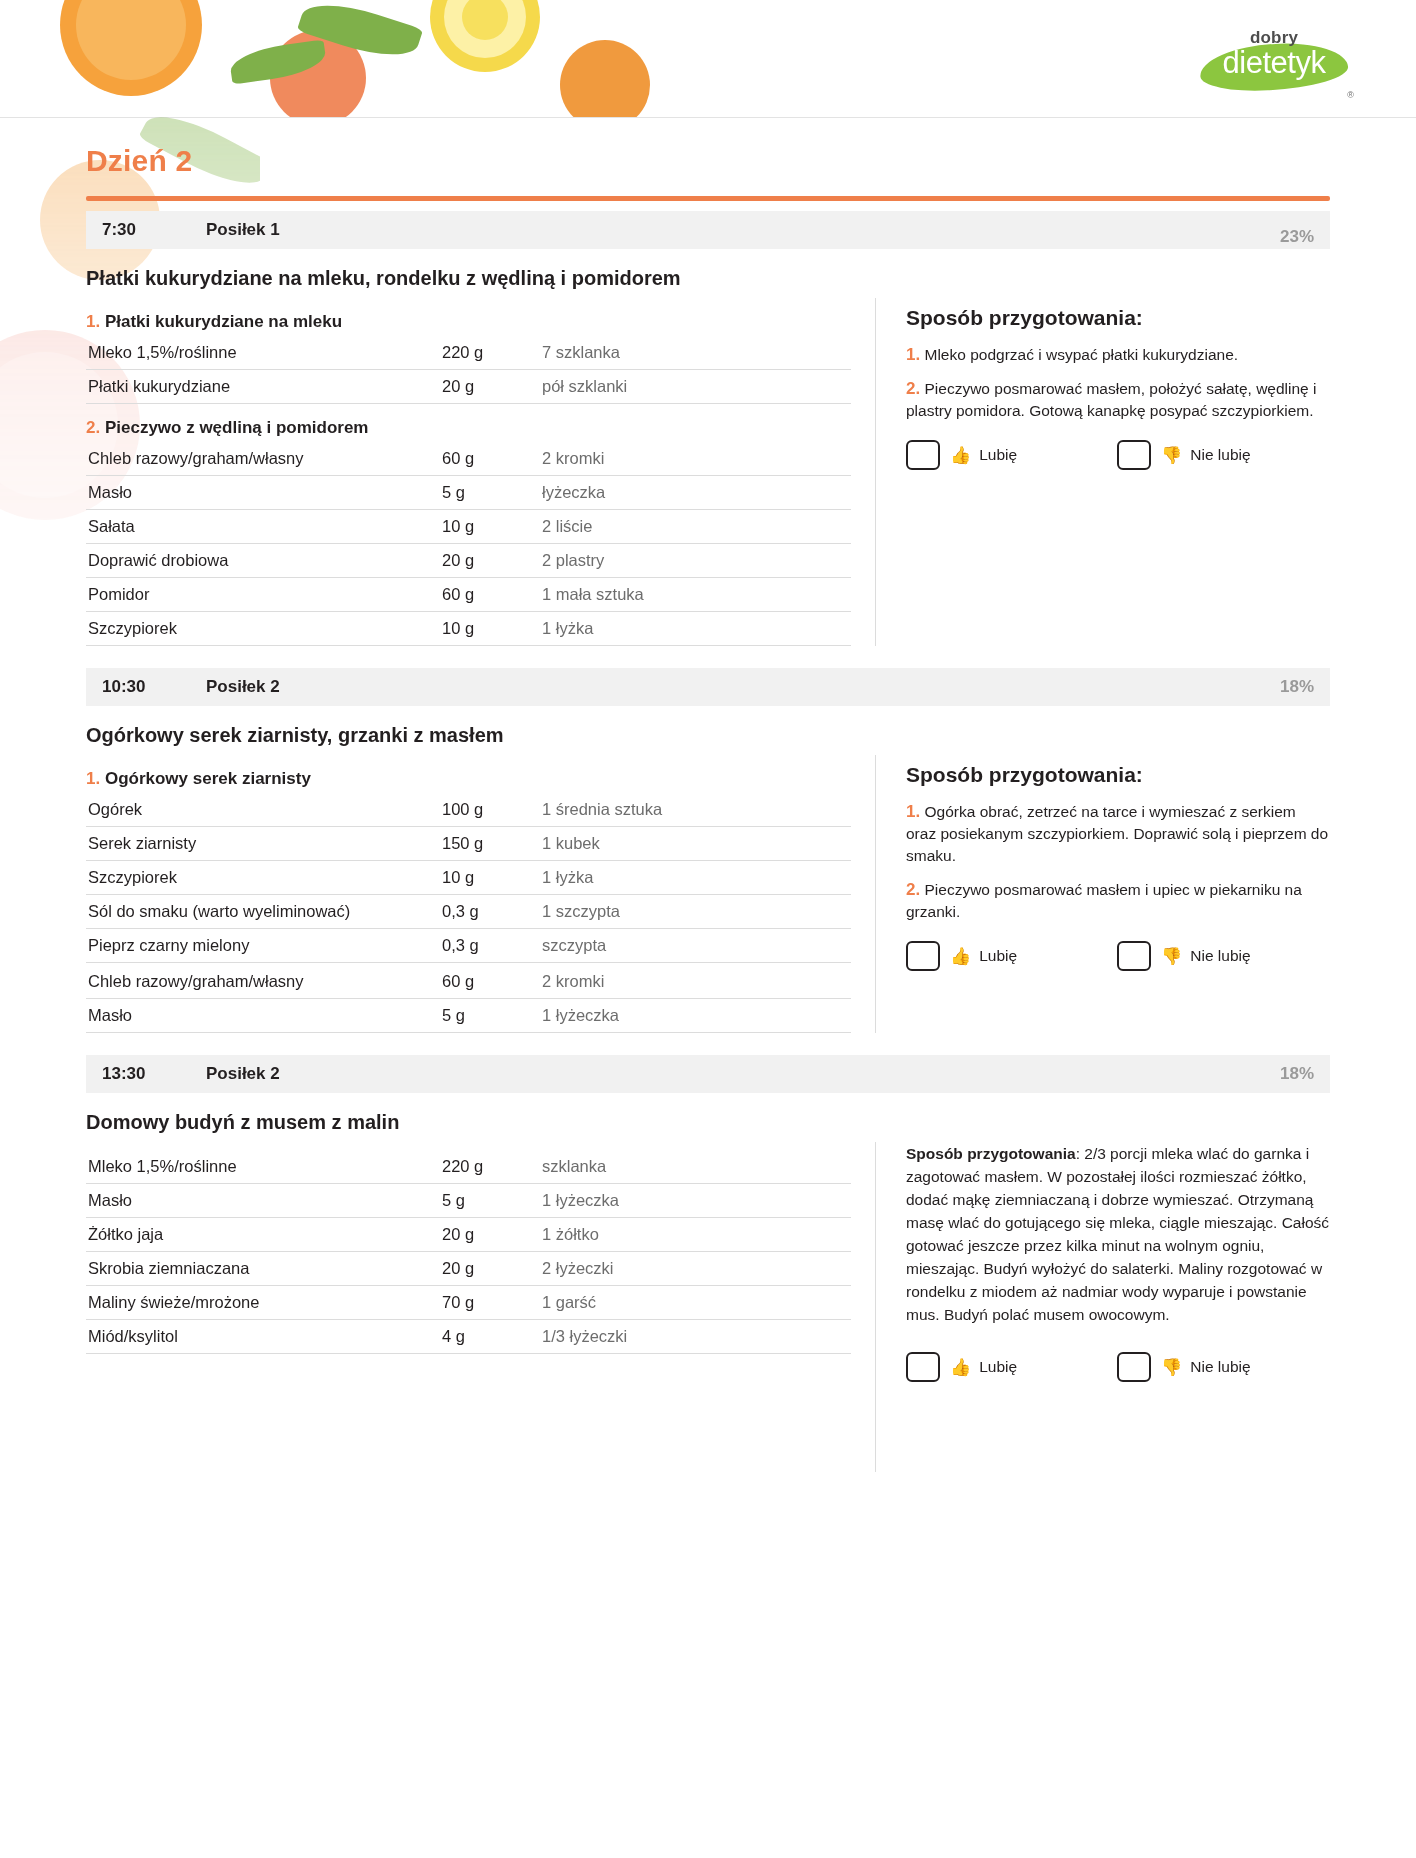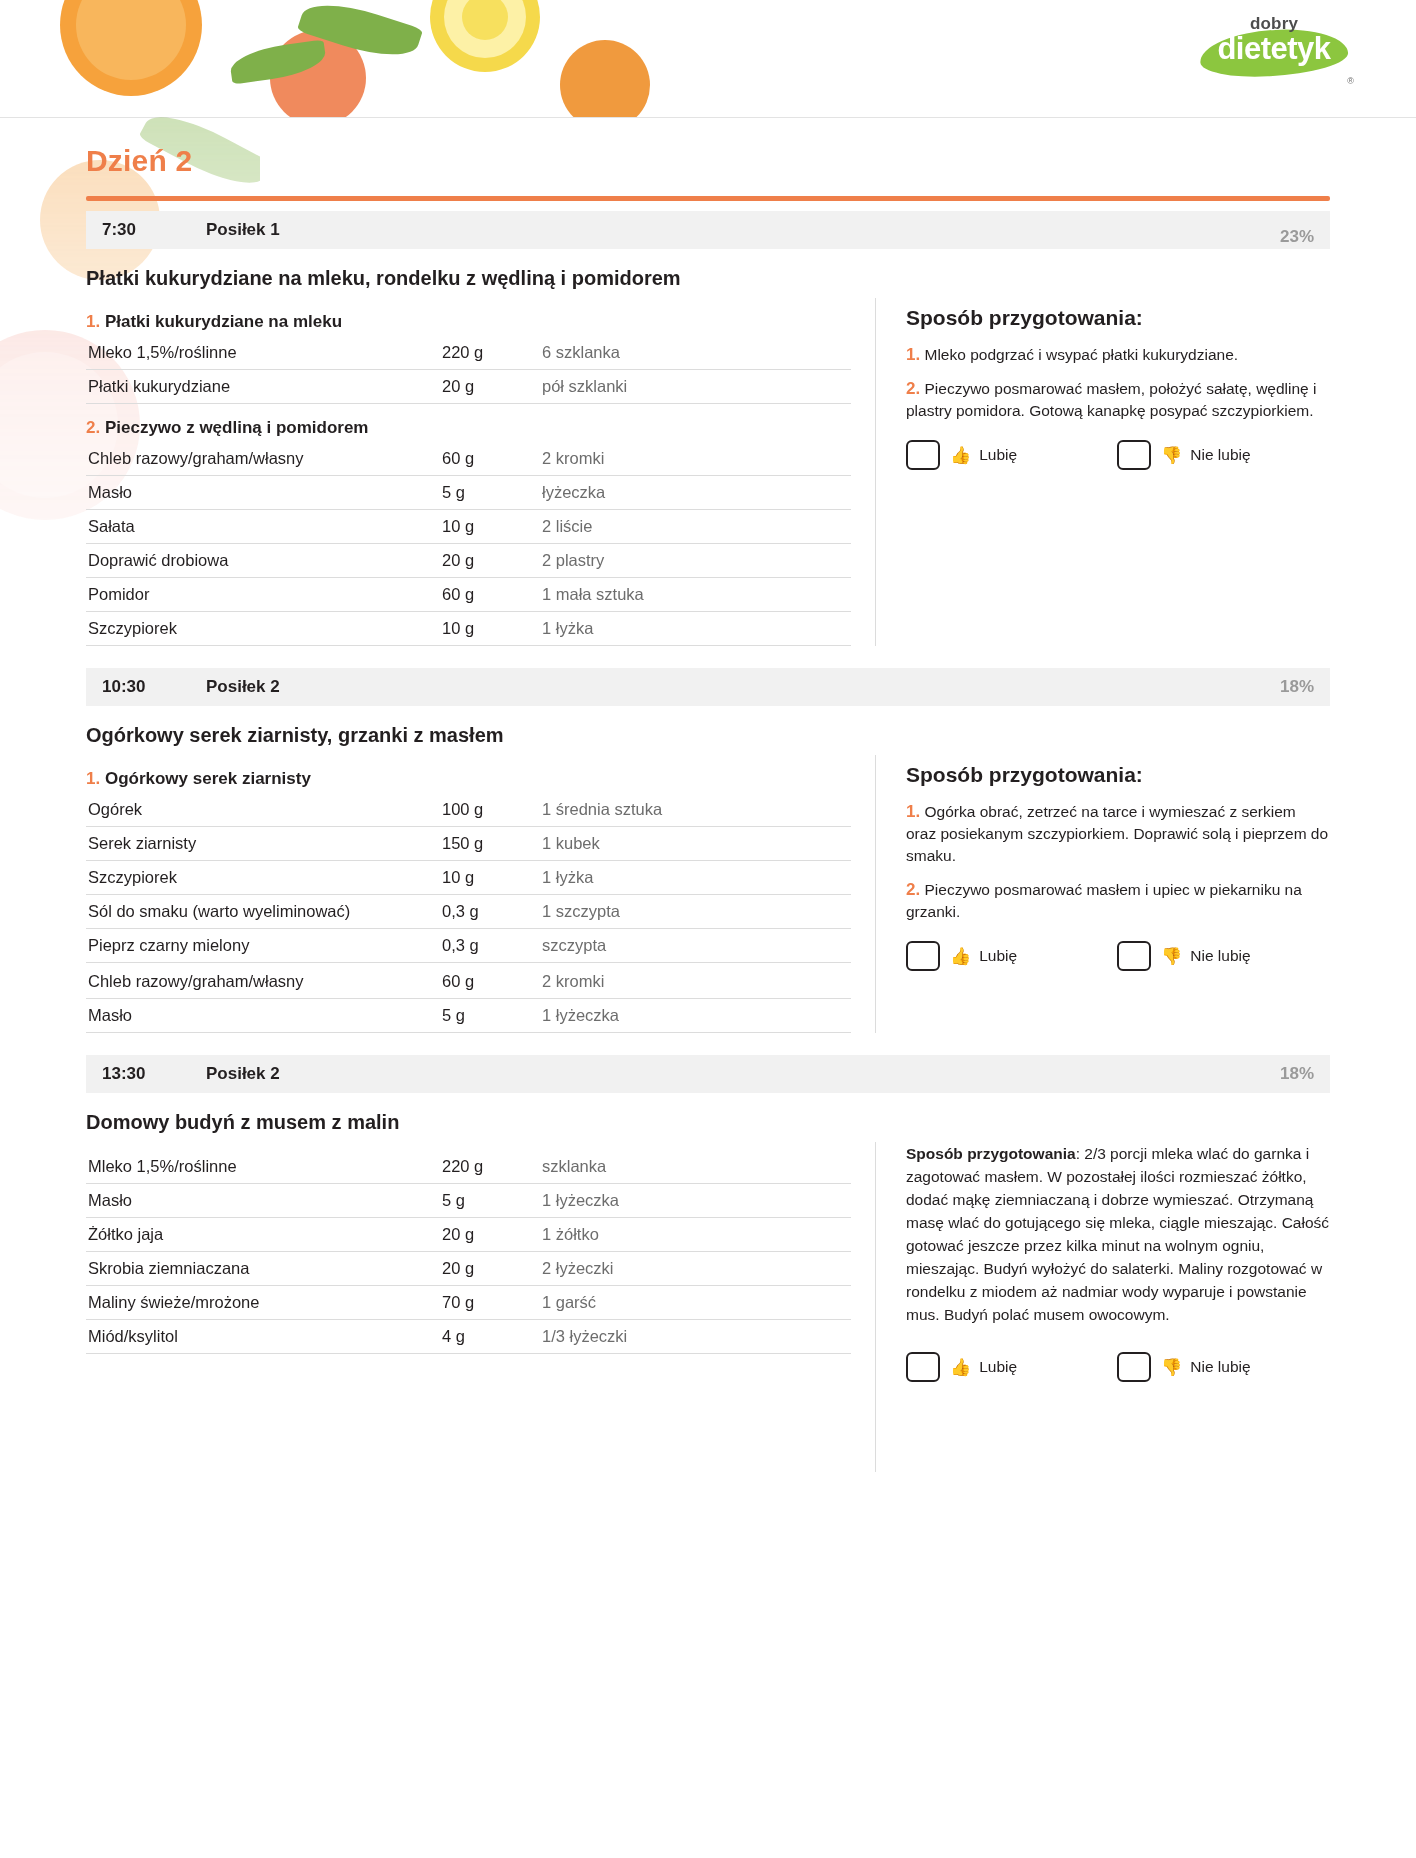--- a/index.html
+++ b/index.html
@@ -50,21 +50,21 @@
     overflow: hidden;
     pointer-events: none;
     -webkit-mask-image: linear-gradient(to bottom, rgba(0,0,0,.95) 0%, rgba(0,0,0,.30) 55%, rgba(0,0,0,0) 100%);
             mask-image: linear-gradient(to bottom, rgba(0,0,0,.95) 0%, rgba(0,0,0,.30) 55%, rgba(0,0,0,0) 100%);
     opacity: .55;
   }
 
   
   .logo-wrap {
     position: absolute;
-    top: 16px;
+    top: 30px;
     right: 62px;
     width: 160px;
     height: 74px;
     text-align: center;
   }
   .logo-leafblob {
     position: absolute;
     left: 6px; top: 14px;
     width: 148px; height: 46px;
     background: #8cc63f;
@@ -76,21 +76,21 @@
     font-size: 17px;
     font-weight: bold;
     color: #4d4d4d;
     letter-spacing: .2px;
     line-height: 16px;
     padding-top: 0px;
   }
   .logo-dietetyk {
     position: relative;
     font-size: 31px;
-    font-weight: bold;
+    font-weight: normal;
     color: #ffffff;
     line-height: 34px;
     letter-spacing: -.5px;
   }
   .logo-reg {
     position: absolute;
     right: 0px;
     bottom: 4px;
     font-size: 9px;
     color: #6d6d6d;
@@ -287,21 +287,21 @@
 
       <div class="subdish">
         <span class="num">1.</span>
         <span>Płatki kukurydziane na mleku</span>
       </div>
       <table class="ingredients">
         <tbody>
             <tr>
           <td class="ing-name">Mleko 1,5%/roślinne</td>
           <td class="ing-amount">220 g</td>
-          <td class="ing-measure">6 szklanka</td>
+          <td class="ing-measure">7 szklanka</td>
         </tr>
         <tr>
           <td class="ing-name">Płatki kukurydziane</td>
           <td class="ing-amount">20 g</td>
           <td class="ing-measure">pół szklanki</td>
         </tr>
       </tbody>
         </table>
 
       <div class="subdish">

